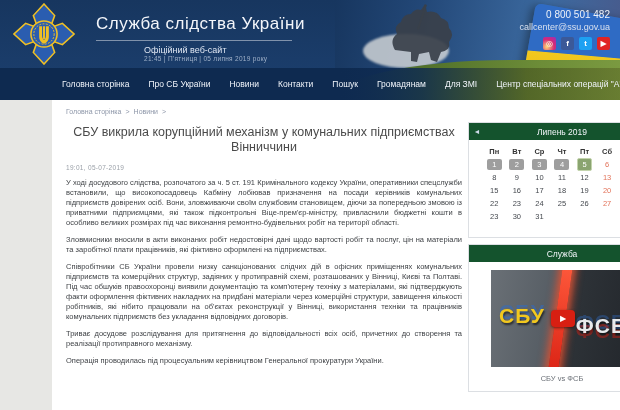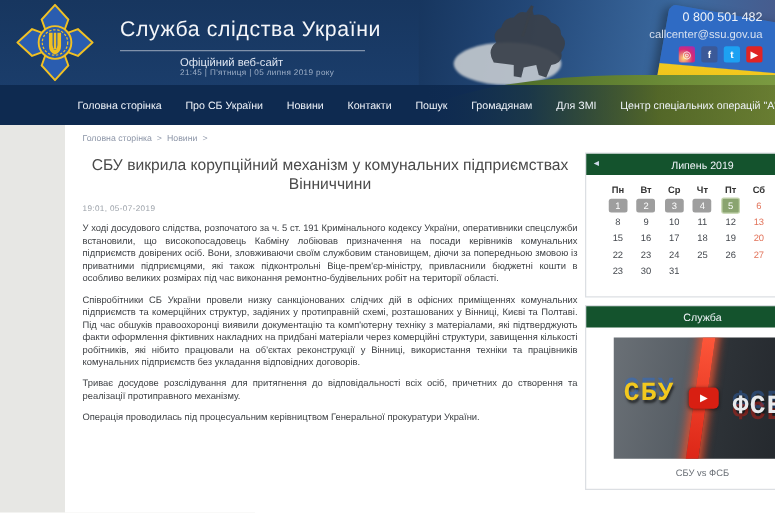--- a/index.html
+++ b/index.html
@@ -77,21 +77,21 @@
   td.link span { background:#9e9e9e; color:#fff; cursor:pointer; }
   td.today span { background:#8aa470; border:1px solid #c3d4ad; color:#fff; }
 
   .video-box { margin-top:6px; padding-bottom:8px; }
   .video-thumb { position:relative; width:142px; height:97px; margin:8px auto 0; overflow:hidden;
                  background:linear-gradient(100deg,#6a7076 0%,#555c63 45%,#2e3338 55%,#23272c 100%); cursor:pointer;
                  background-size:cover; }
   .video-thumb .bolt { position:absolute; left:64px; top:-8px; width:10px; height:120px;
                  background:linear-gradient(180deg,#ff5a3c,#d81f12); transform:rotate(8deg);
                  box-shadow:0 0 8px 3px rgba(255,80,40,.8); border-radius:3px; }
-  .thumb-word { position:absolute; font-size:21px; font-weight:bold; letter-spacing:1px; font-family:Liberation Mono, monospace; }
+  .thumb-word { position:absolute; font-size:21px; font-weight:bold; letter-spacing:1px; font-family:Liberation Sans, sans-serif; }
   .thumb-left { left:8px; top:34px; color:#f2c81e; text-shadow:0 -4px 0 rgba(47,107,196,.55), 1px 2px 2px rgba(0,0,0,.6); }
   .thumb-right { right:6px; top:44px; color:#e8eaec; text-shadow:0 5px 0 rgba(216,31,18,.45), 0 -4px 0 rgba(47,107,196,.4), 1px 2px 2px rgba(0,0,0,.6); }
   .play-btn { position:absolute; left:60px; top:40px; width:24px; height:17px; background:#d81f12;
               border-radius:4px; display:flex; align-items:center; justify-content:center;
               color:#fff; font-size:8px; box-shadow:0 1px 3px rgba(0,0,0,.5); }
   .video-caption { margin-top:7px; text-align:center; font-size:7.5px; color:#6a6f76; }
   .video-link { margin-top:6px; text-align:center; font-size:7.5px; color:#5b6b8c; cursor:pointer; }
 </style>
 </head>
 <body>
@@ -149,20 +149,21 @@
     </div>
 
   <div class="content">
 
     <div class="article">
       <div class="breadcrumb" id="breadcrumb"><span>Головна сторінка</span><span>&gt;</span><span>Новини</span><span>&gt;</span></div>
       <div class="article-title">СБУ викрила корупційний механізм у комунальних підприємствах Вінниччини</div>
       <div class="article-date">19:01, 05-07-2019</div>
       <div class="article-body" id="article-body">
           <p>У ході досудового слідства, розпочатого за ч. 5 ст. 191 Кримінального кодексу України, оперативники спецслужби встановили, що високопосадовець Кабміну лобіював призначення на посади керівників комунальних підприємств довірених осіб. Вони, зловживаючи своїм службовим становищем, діючи за попередньою змовою із приватними підприємцями, які також підконтрольні Віце-прем'єр-міністру, привласнили бюджетні кошти в особливо великих розмірах під час виконання ремонтно-будівельних робіт на території області.</p>
+          <p>Зловмисники вносили в акти виконаних робіт  недостовірні дані щодо вартості робіт та послуг, цін на матеріали та заробітної плати працівників, які фіктивно оформлені на підприємствах.</p>
           <p>Співробітники СБ України провели низку санкціонованих слідчих дій в офісних приміщеннях комунальних підприємств та комерційних структур, задіяних у протиправній схемі, розташованих  у Вінниці, Києві та Полтаві. Під час обшуків правоохоронці виявили документацію та комп'ютерну техніку з матеріалами, які підтверджують факти оформлення фіктивних накладних на придбані матеріали через комерційні структури, завищення кількості робітників, які нібито працювали на об'єктах реконструкції у Вінниці, використання техніки та працівників комунальних підприємств без укладання відповідних договорів.</p>
           <p>Триває досудове розслідування для притягнення до відповідальності всіх осіб, причетних до створення та реалізації протиправного механізму.</p>
           <p>Операція проводилась під процесуальним керівництвом Генеральної прокуратури України.</p>
         </div>
 
     </div>
 
     <div class="sidebar">
 
       <div class="panel calendar-box">

